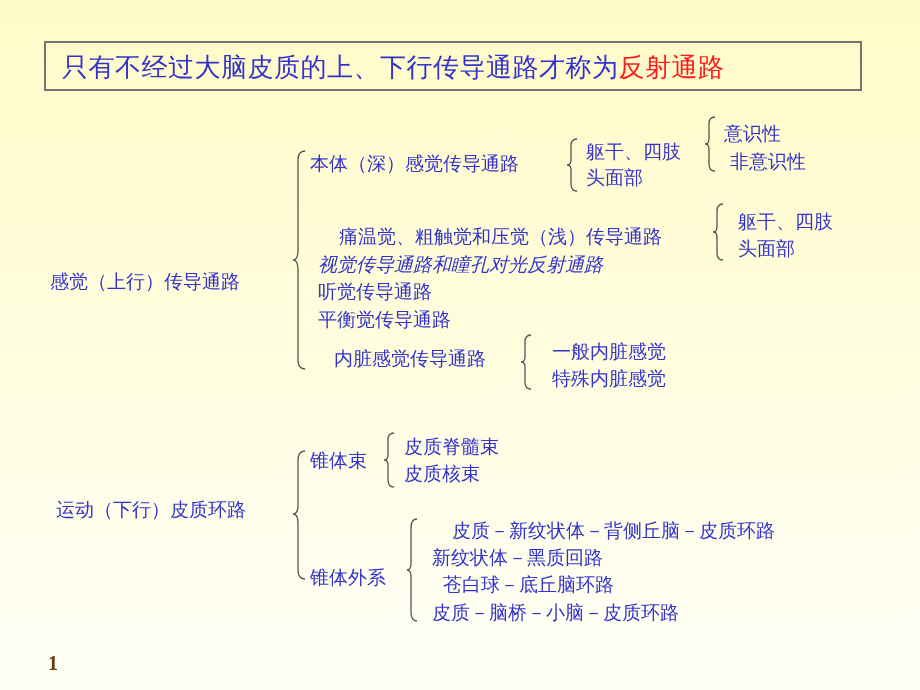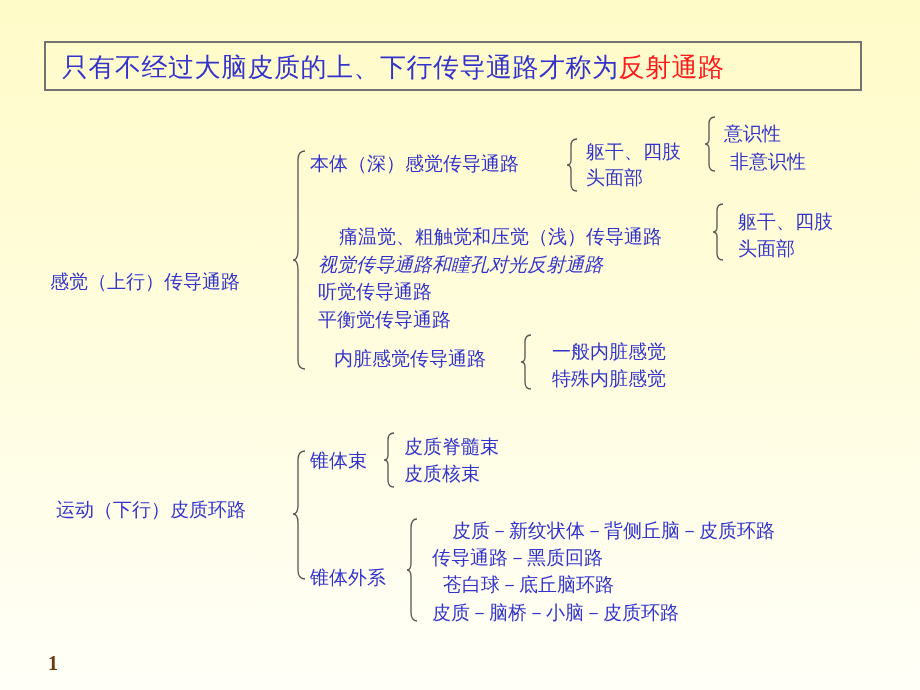--- a/index.html
+++ b/index.html
@@ -97,17 +97,17 @@
 <div class="t" style="left:404px;top:433px;">皮质脊髓束</div>
 <div class="t" style="left:404px;top:460px;">皮质核束</div>
 
 <div class="t" style="left:310px;top:564px;">锥体外系</div>
 <div class="brace" style="left:406px;top:518px;">
   <svg width="12" height="104" viewBox="0 0 12 104">
       <path d="M11 1 Q5 1 5 10 L5 45 Q5 52 1 52 Q5 52 5 59 L5 94 Q5 103 11 103" fill="none" stroke="#555" stroke-width="1.3"></path>
     </svg>
 </div>
 <div class="t" style="left:432px;top:517px;margin-left:20px;">皮质－新纹状体－背侧丘脑－皮质环路</div>
-<div class="t" style="left:432px;top:544px;">传导通路－黑质回路</div>
+<div class="t" style="left:432px;top:544px;">新纹状体－黑质回路</div>
 <div class="t" style="left:443px;top:571px;text-align:center;">苍白球－底丘脑环路</div>
 <div class="t" style="left:432px;top:599px;">皮质－脑桥－小脑－皮质环路</div>
 
 <div class="page-num">1</div>
 
 </body></html>

